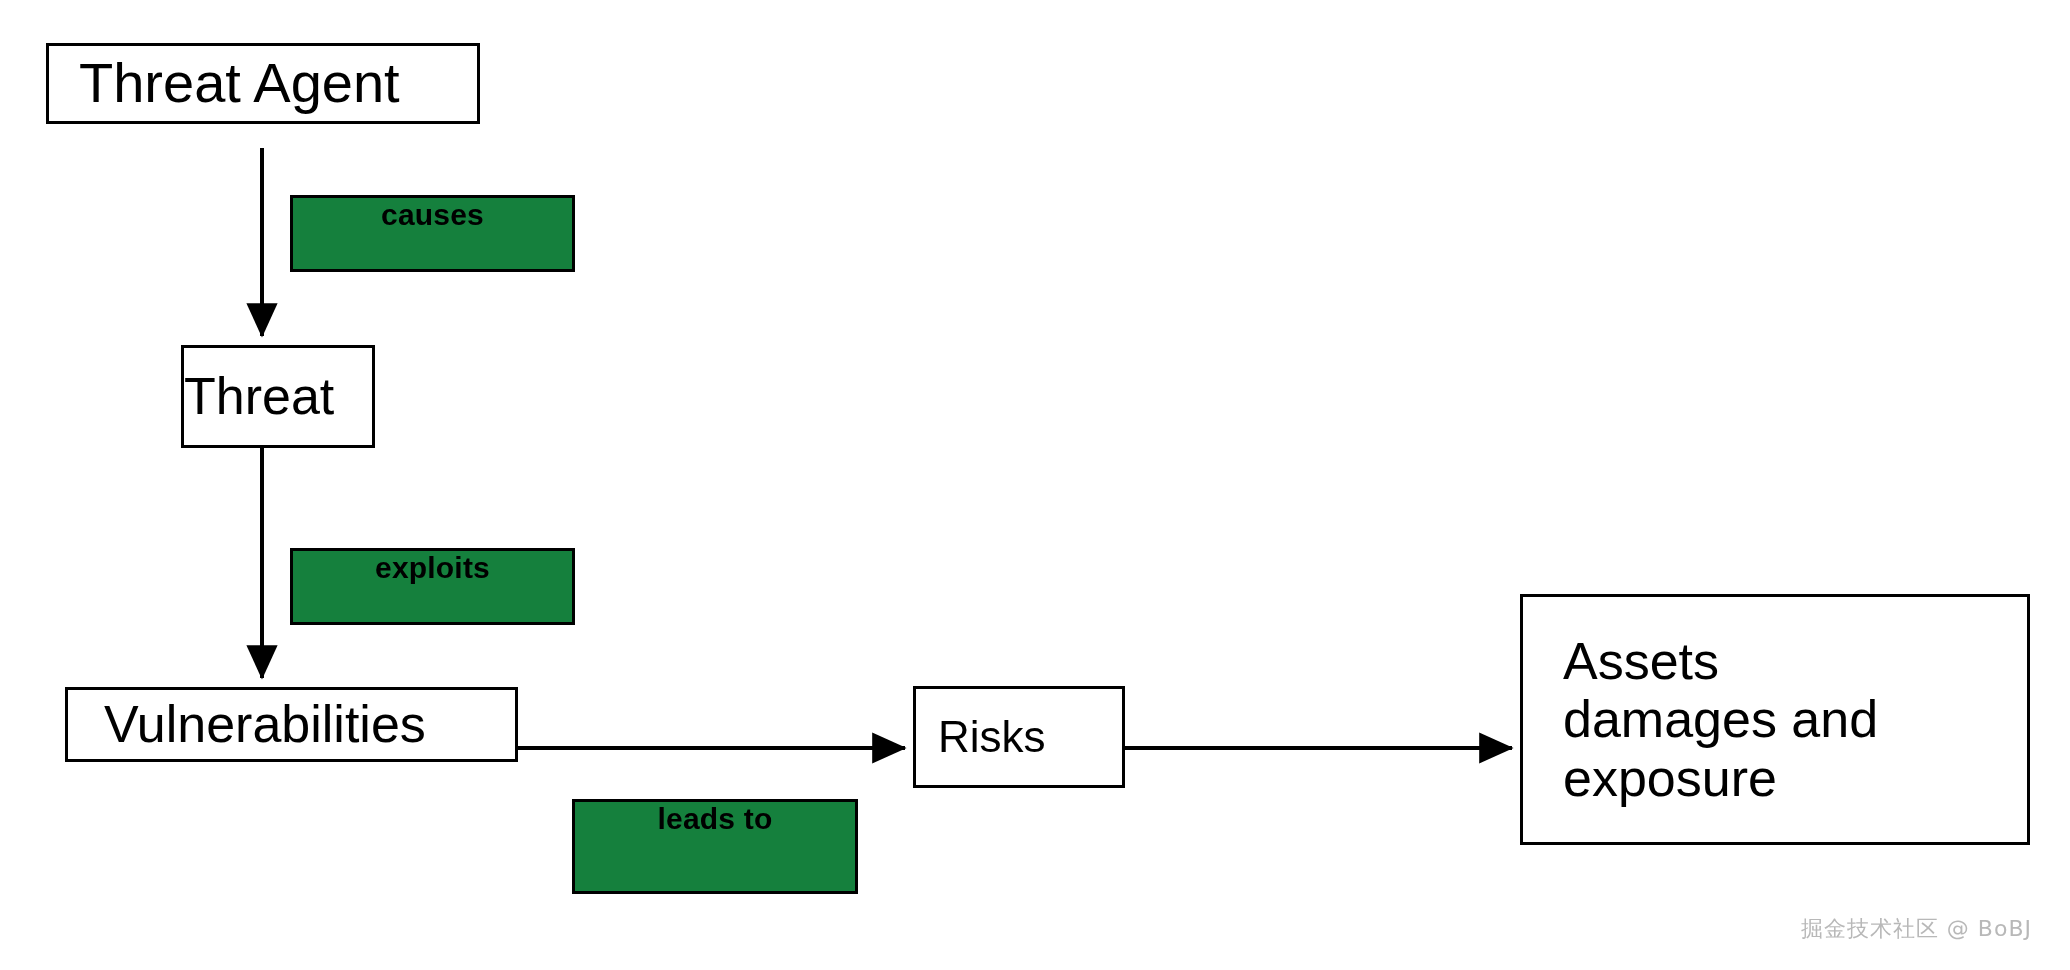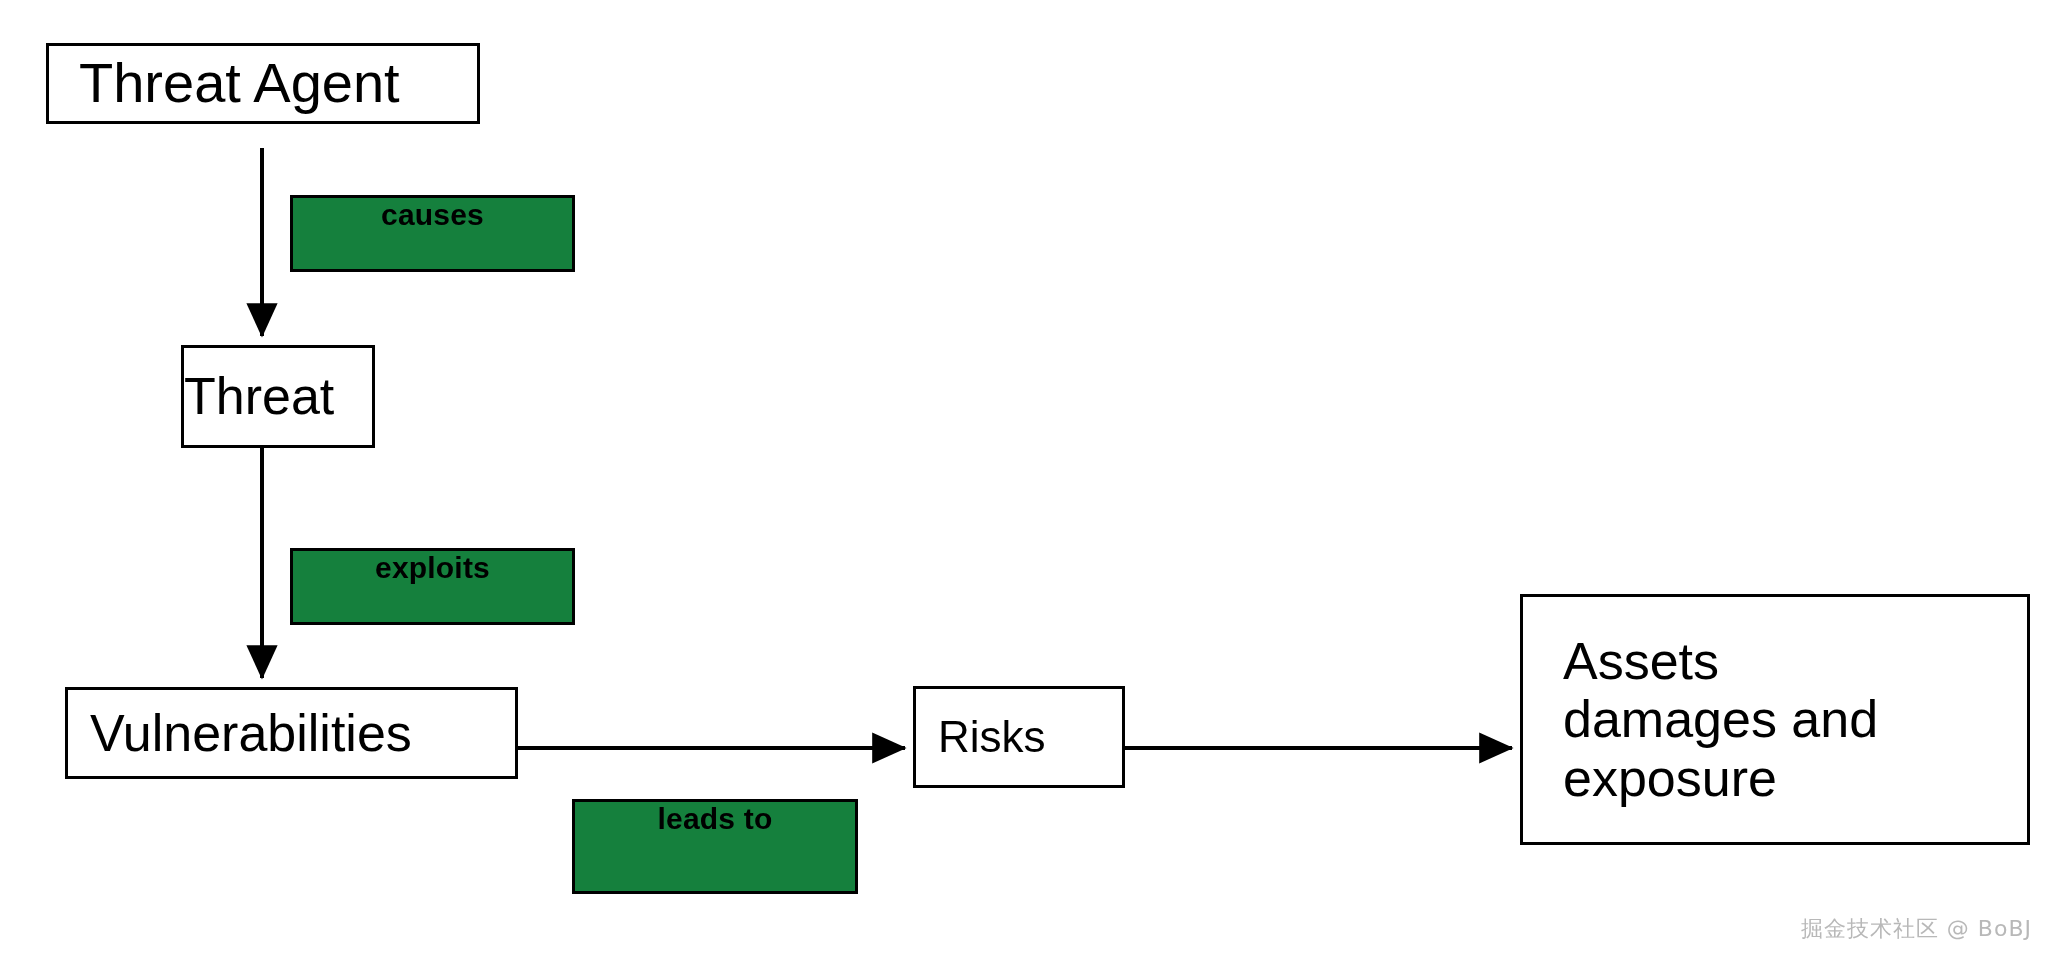--- a/index.html
+++ b/index.html
@@ -46,22 +46,22 @@
   
   #node-threat-agent {
     left: 46px;  top: 43px;  width: 434px; height: 81px;
     font-size: 56px; padding-left: 30px;
   }
   #node-threat {
     left: 140px; top: 345px; width: 194px; height: 103px;
     font-size: 52px;  margin-left: 41px;
   }
   #node-vulnerabilities {
-    left: 65px;  top: 687px; width: 453px; height: 92px;
-    font-size: 52px; padding-left: 22px;
+    left: 65px;  top: 687px; width: 453px; height: 75px;
+    font-size: 52px; padding-left: 36px;
   }
   #node-risks {
     left: 913px; top: 686px; width: 212px; height: 102px;
     font-size: 44px; padding-left: 22px;
   }
   #node-assets {
     left: 1520px; top: 594px; width: 510px; height: 251px;
     font-size: 52px; padding-left: 40px; align-items: center;
   }
   

